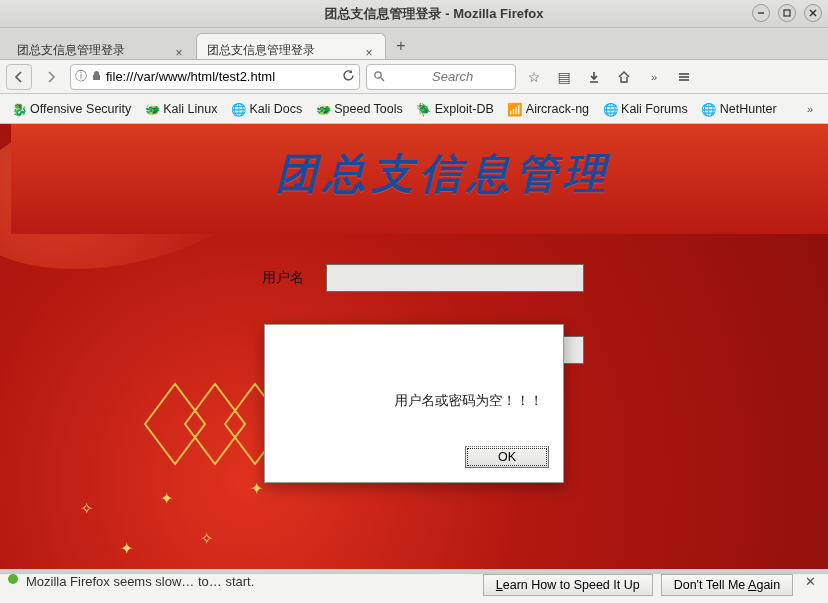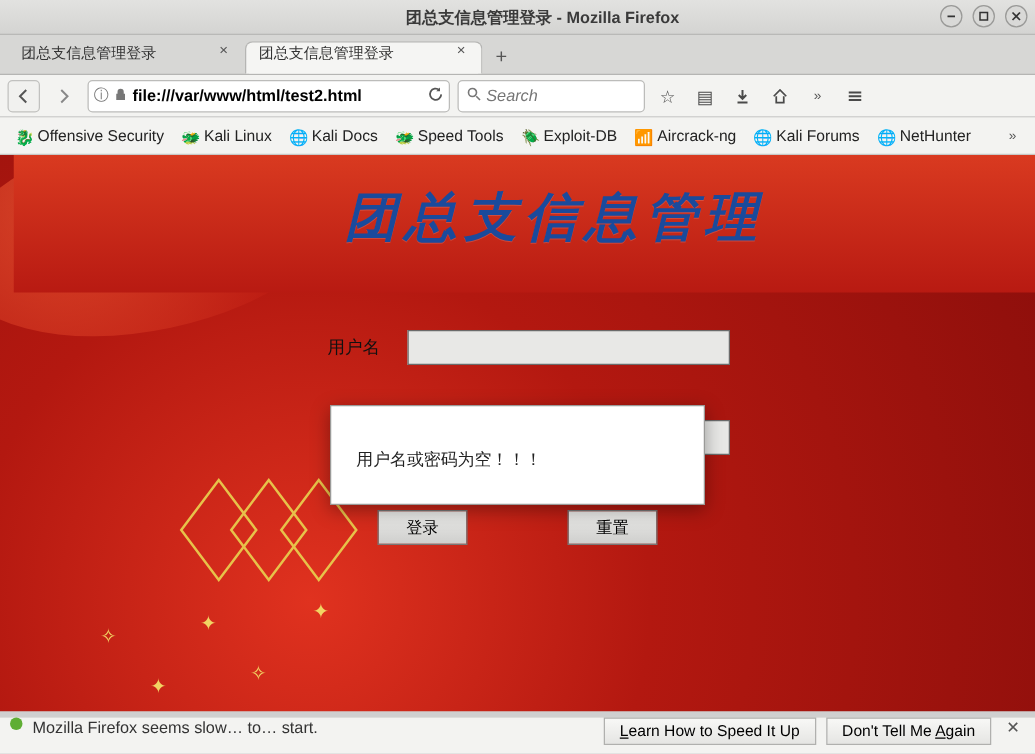--- a/index.html
+++ b/index.html
@@ -6,34 +6,34 @@
 body { width: 828px; height: 603px; background: #cfcfcf; overflow: hidden; position: relative; }
 
 
 .titlebar { height: 28px; background: linear-gradient(#e2e2e0,#d4d4d2); display: flex; align-items: center; justify-content: center; position: relative; border-bottom: 1px solid #b9b9b7; padding-left: 40px; }
 .titlebar .title { font-size: 13px; font-weight: bold; color: #3a3a3a; }
 .titlebar .wbtns { position: absolute; right: 6px; top: 4px; display: flex; gap: 8px; }
 .wbtn { width: 18px; height: 18px; border-radius: 50%; background: #d9d9d7; border: 1px solid #9a9a98; display: flex; align-items: center; justify-content: center; font-size: 10px; color: #333; cursor: pointer; }
 
 
 .tabbar { height: 32px; background: #d7d7d5; display: flex; align-items: flex-end; padding: 0 6px; border-bottom: 1px solid #b5b5b3; gap:0; }
-.tab { height: 26px; padding: 0 10px; display: flex; align-items: flex-start; gap: 8px; font-size: 12px; color: #333; border: 1px solid transparent; border-bottom: none; border-top-left-radius: 6px; border-top-right-radius: 6px; min-width:190px; justify-content:space-between;}
+.tab { height: 26px; padding: 0 10px; display: flex; align-items: flex-end; gap: 8px; font-size: 12px; color: #333; border: 1px solid transparent; border-bottom: none; border-top-left-radius: 6px; border-top-right-radius: 6px; min-width:190px; justify-content:space-between;}
 .tab.active { background: #f5f5f3; border-color: #b5b5b3; }
 .tab .tx { width:12px; height:12px; display:flex; align-items:center; justify-content:center; color:#555; font-size:12px;}
 .newtab { width:22px; height:22px; display:flex; align-items:center; justify-content:center; color:#555; font-size:16px; margin-left:4px; margin-bottom:2px; cursor:pointer;}
 
 
 .navbar { height: 34px; background: #f3f3f1; display:flex; align-items:center; padding: 0 6px; gap:6px; border-bottom:1px solid #c8c8c6; }
 .rbtn { width:26px; height:26px; border:1px solid #c1c1bf; border-radius:4px; background:#f1f1ef; display:flex; align-items:center; justify-content:center; color:#555; cursor:pointer; }
 .urlwrap { flex:0 0 290px; display:flex; align-items:center; border:1px solid #bcbcba; border-radius:4px; background:#fff; height:26px; padding:0 4px; gap:4px;}
 .urlwrap .i { color:#777; font-size:12px; }
-.urlwrap input { flex:1; border:none; outline:none; font-size:13px; background:transparent;font-weight:bold; }
+.urlwrap input { flex:1; border:none; outline:none; font-size:13px; background:transparent; }
 .urlwrap .reload { color:#555; font-size:13px; cursor:pointer; }
 .searchwrap { flex:1; max-width:150px; display:flex; align-items:center; border:1px solid #bcbcba; border-radius:4px; background:#fff; height:26px; padding:0 6px; gap:4px; }
-.searchwrap input { flex:1; border:none; outline:none; font-size:13px; font-style:italic; color:#6d28d9; background:transparent;}
+.searchwrap input { flex:1; border:none; outline:none; font-size:13px; font-style:italic; color:#6d28d9; background:transparent;margin-left:43px;}
 .icobtn { width:24px; height:24px; display:flex; align-items:center; justify-content:center; color:#4a4a4a; cursor:pointer; font-size:14px; }
 .chev { font-size:11px; color:#555; }
 
 
 .bmbar { height:30px; background:#f3f3f1; display:flex; align-items:center; padding:0 6px; gap:2px; border-bottom:1px solid #c8c8c6; overflow:hidden;}
 .bm { display:flex; align-items:center; gap:4px; padding:0 6px; height:24px; font-size:12.5px; color:#222; cursor:pointer; white-space:nowrap;}
 .bm svg, .bm .ic { width:14px; height:14px; }
 .bmbar .more { margin-left:auto; }
 
 
@@ -50,21 +50,21 @@
 .formwrap { position:absolute; left:50%; top:140px; transform:translateX(-50%); width:340px; }
 .field { display:flex; align-items:center; margin-bottom:44px;gap:12px; }
 .field label { color:#111; font-size:14px; width:60px; text-align:right; margin-right:10px;}
 .field input { flex:1; height:28px; border:1px solid #6b6b6b; background:#e8e8e6; padding:0 6px; font-size:13px; }
 .btns { display:flex; justify-content:center; gap:80px; margin-top:40px;}
 .fbtn { width:72px; height:28px; border:1px solid #777; background:linear-gradient(#ececea,#cfcfcd); font-size:13px; cursor:pointer; }
 
 
 .overlay { position:absolute; inset:0; display:flex; align-items:flex-start; justify-content:center; }
 .dialog { position:absolute; top:200px; width:300px; background:#fff; border:1px solid #9a9a98; box-shadow:0 4px 14px rgba(0,0,0,.35); }
-.dialog .dbody { padding:34px 20px 26px; text-align:left; font-size:13.5px; color:#222; }
+.dialog .dbody { padding:34px 20px 26px; text-align:right; font-size:13.5px; color:#222;margin-top:33px; }
 .dialog .dfoot { padding:10px 14px 14px; display:flex; justify-content:flex-end; }
 .dialog .okbtn { min-width:84px; height:22px; border:1px solid #6f6f6f; border-style:dotted solid solid; background:linear-gradient(#f5f5f3,#e2e2e0); font-size:12.5px; cursor:pointer; outline:1px dotted #333; outline-offset:-3px;}
 
 
 .infobar { position:absolute; left:0; right:0; bottom:0; height:30px; background:#f3f3f1; border-top:1px solid #c8c8c6; display:flex; align-items:flex-start; padding:0 8px; gap:8px; font-size:13px; }
 .infobar .dot { width:10px; height:10px; background:#5fae34; border-radius:50%; }
 .infobar .msg { color:#333; flex:1; }
 .infobar .ibtn { border:1px solid #b0b0ae; background:linear-gradient(#f8f8f6,#e5e5e3); height:22px; padding:0 12px; font-size:12.5px; cursor:pointer; }
 .infobar .close { color:#555; cursor:pointer; font-size:13px; padding:0 4px;}
 .ul { text-decoration:underline; }
@@ -233,20 +233,23 @@
     </div>
     <div class="btns">
       <button class="fbtn">登录</button>
       <button class="fbtn">重置</button>
     </div>
   </div>
 
   <div class="overlay">
     <div class="dialog">
       <div class="dbody">用户名或密码为空！！！</div>
+      <div class="dfoot">
+        <button class="okbtn">OK</button>
+      </div>
     </div>
   </div>
 </div>
 
 <div class="infobar">
   <span class="dot"></span>
   <span class="msg">Mozilla Firefox seems slow… to… start.</span>
   <button class="ibtn"><span class="ul">L</span><span>earn How to Speed It Up</span></button>
   <button class="ibtn">Don't Tell Me <span class="ul">A</span>gain</button>
   <span class="close">✕</span>

